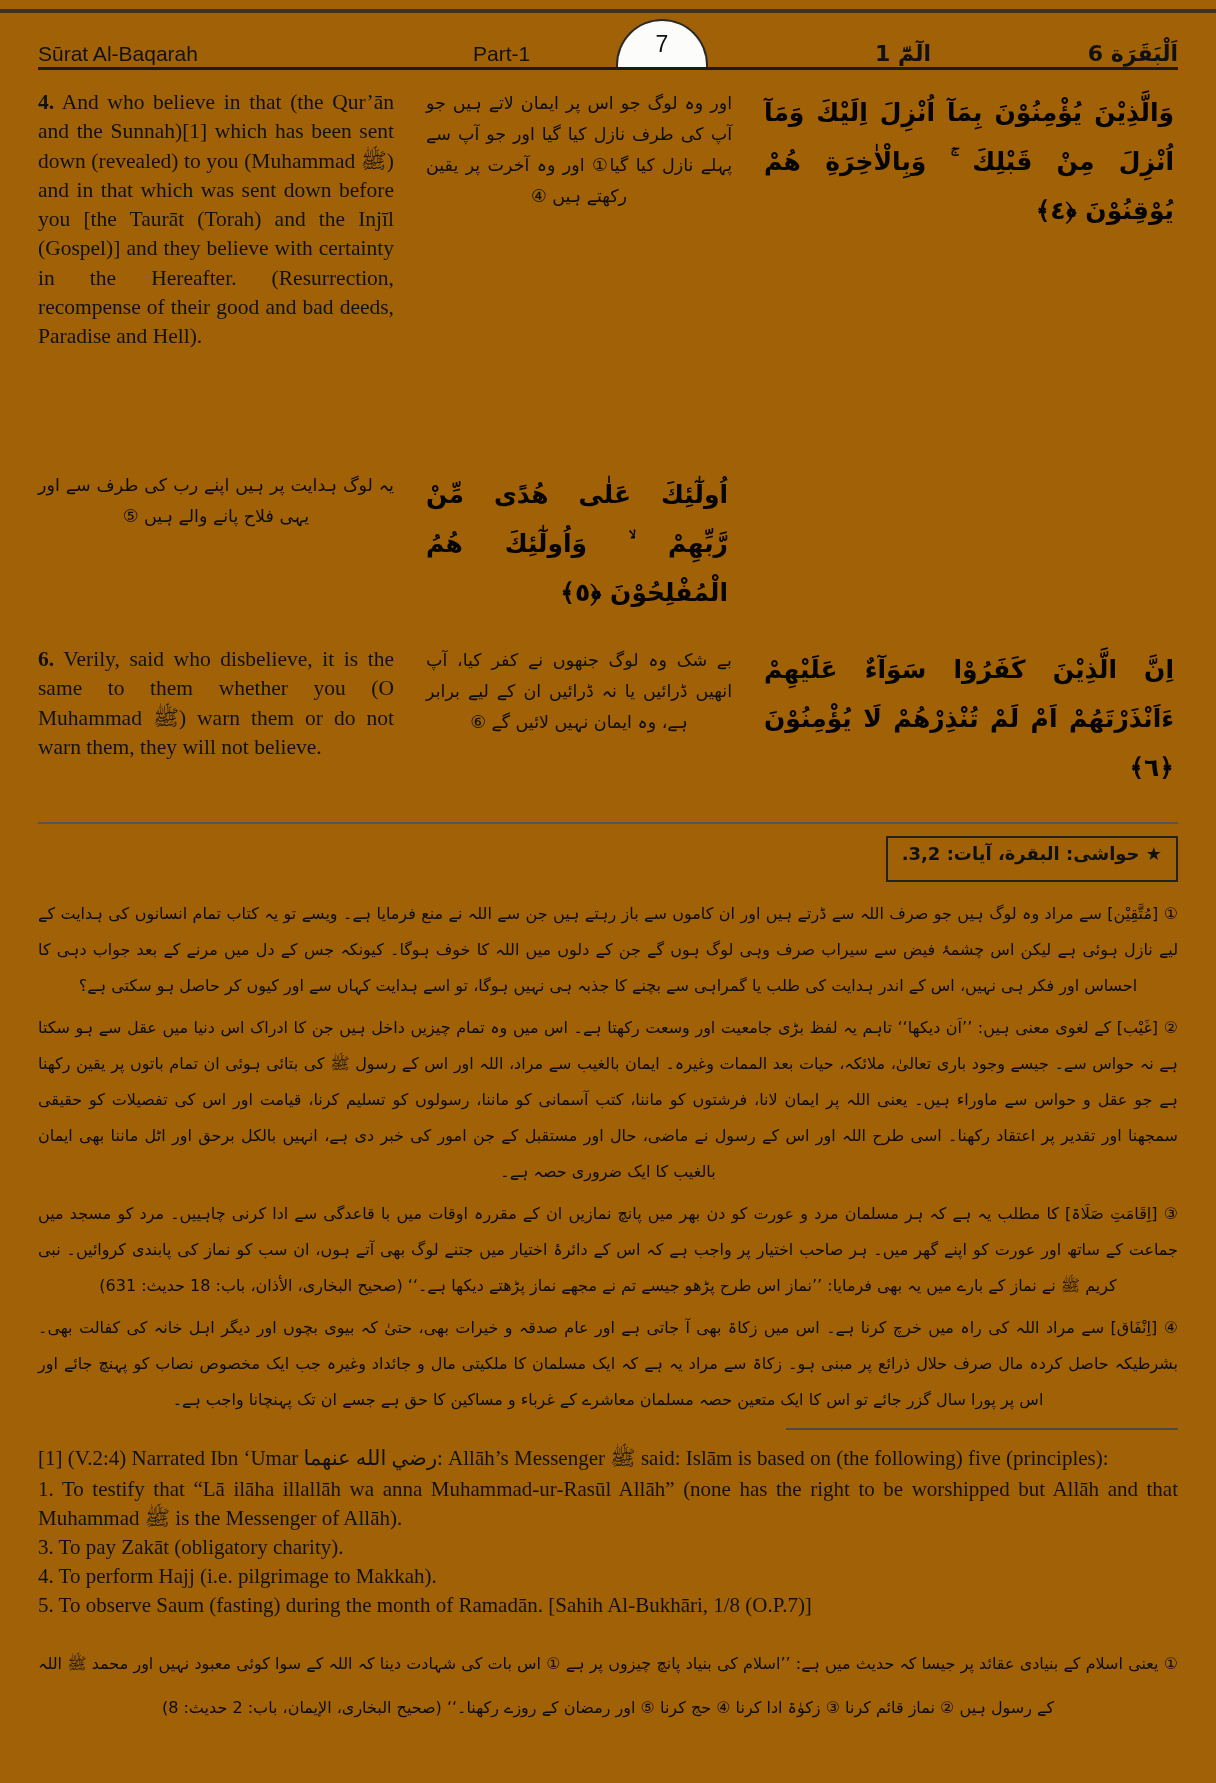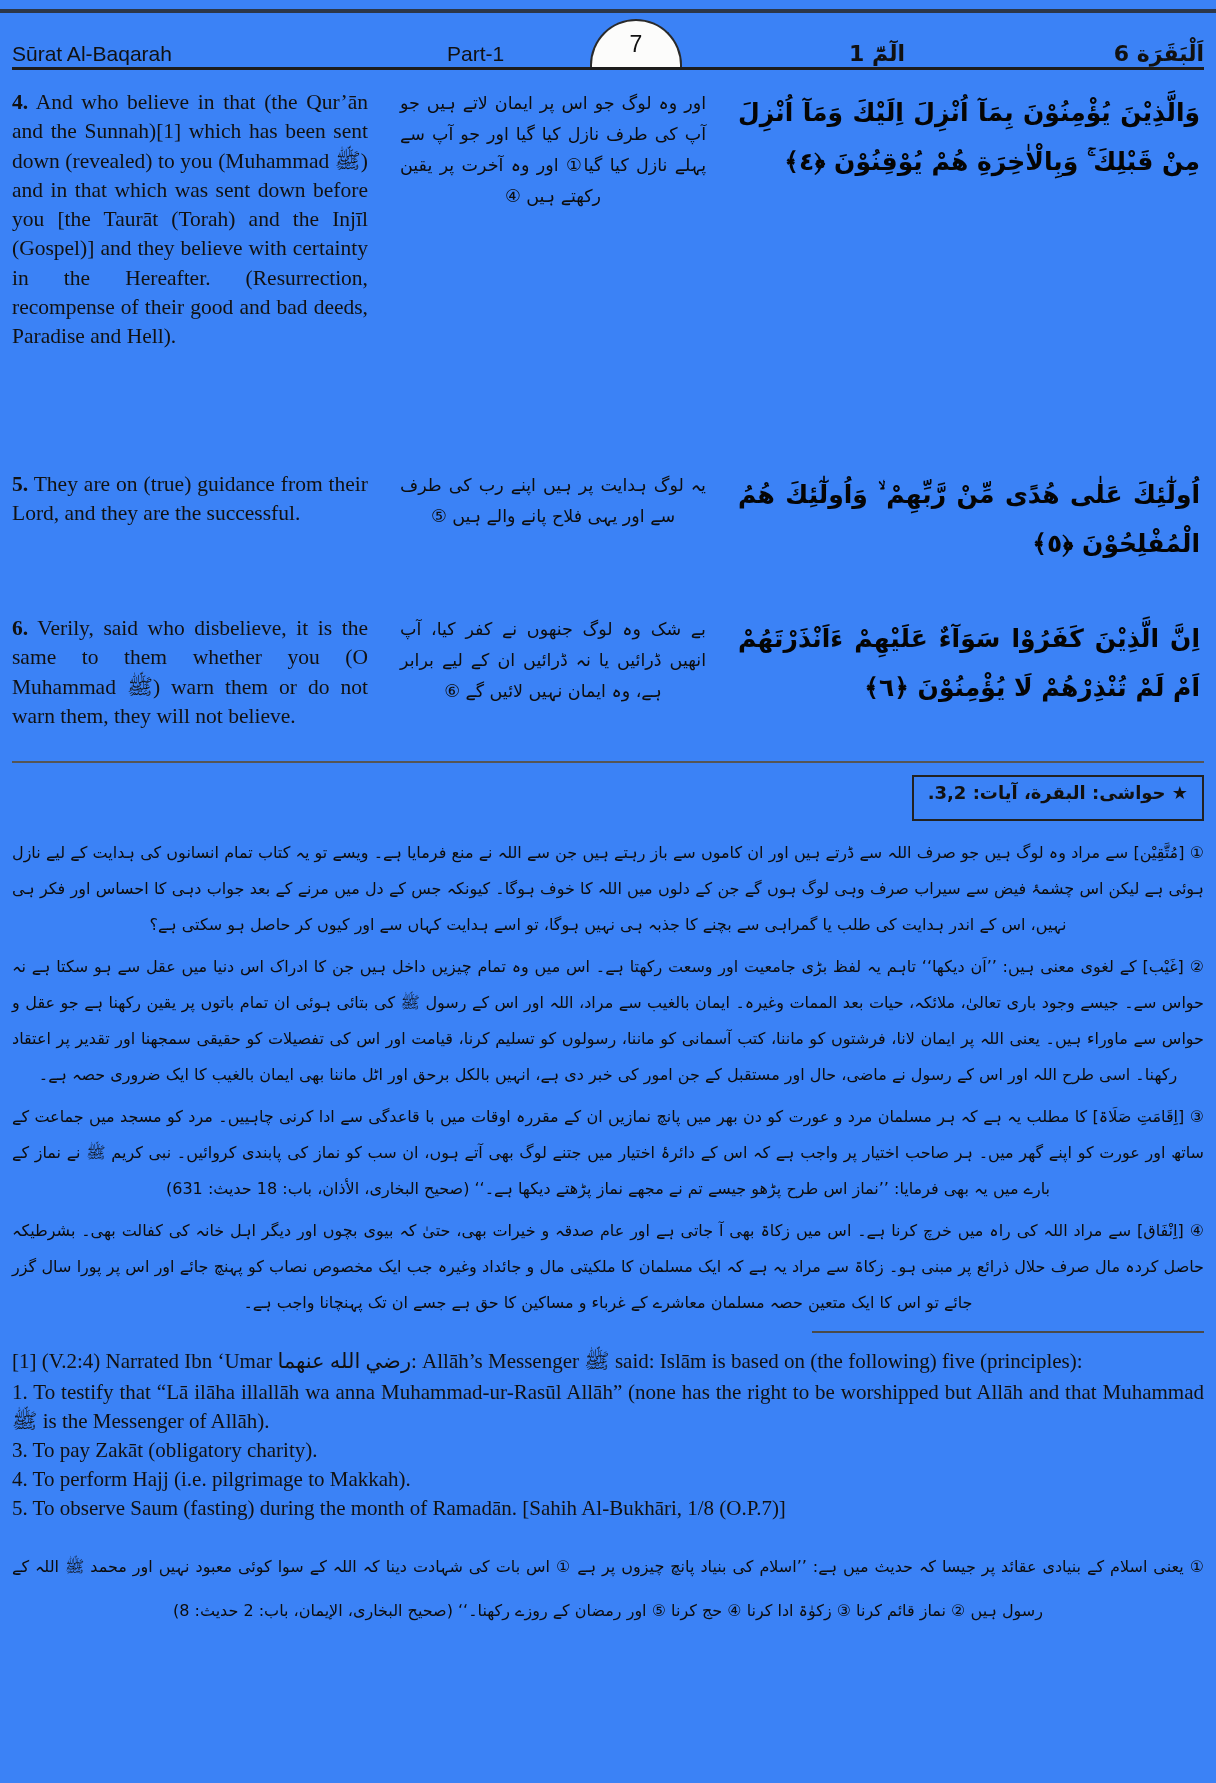--- a/index.html
+++ b/index.html
@@ -1,20 +1,20 @@
 <!DOCTYPE html>
 <html lang="en"><head>
 <meta charset="utf-8">
 <style>
   * { margin:0; padding:0; box-sizing:border-box; }
   html,body { background:#e8e8e6; }
   body { width:1216px; height:1783px; overflow:hidden; margin:0 auto;
          font-family:"Liberation Serif", serif; color:#111; }
-  .page { width:1216px; height:1783px; background:#3b82f6; position:relative;
-          padding:0 12px; }
+  .page { width:1216px; height:1783px; background:#a16207; position:relative;
+          padding:0 38px; }
   .scan-top-edge { position:absolute; top:9px; left:0; width:100%; height:4px;
           background:#2a2a2a; opacity:.85; }
 
   
   .header { position:relative; padding-top:40px; height:70px; }
   .header-row { display:flex; align-items:flex-end; height:26px;
           font-family:"Liberation Sans", sans-serif; font-size:21px; }
   .h-left   { width:300px; }
   .h-part   { width:200px; margin-left:135px; }
   .h-arch-space { width:120px; }
@@ -91,24 +91,20 @@
     <div class="verse-row row-v4">
       <div class="v-english">
         <span class="vnum">4.</span>
         <span>And who believe in that (the Qur’ān and the Sunnah)[1] which has been sent down (revealed) to you (Muhammad ﷺ) and in that which was sent down before you [the Taurāt (Torah) and the Injīl (Gospel)] and they believe with certainty in the Hereafter. (Resurrection, recompense of their good and bad deeds, Paradise and Hell).</span>
       </div>
       <div class="v-urdu">اور وہ لوگ جو اس پر ایمان لاتے ہیں جو آپ کی طرف نازل کیا گیا اور جو آپ سے پہلے نازل کیا گیا① اور وہ آخرت پر یقین رکھتے ہیں ④</div>
       <div class="v-arabic">وَالَّذِيْنَ يُؤْمِنُوْنَ بِمَآ اُنْزِلَ اِلَيْكَ وَمَآ اُنْزِلَ مِنْ قَبْلِكَ ۚ وَبِالْاٰخِرَةِ هُمْ يُوْقِنُوْنَ ﴿٤﴾</div>
     </div>
 
     <div class="verse-row row-v5">
-      <div class="v-english">
-        <span class="vnum">5.</span>
-        <span>They are on (true) guidance from their Lord, and they are the successful.</span>
-      </div>
       <div class="v-urdu">یہ لوگ ہدایت پر ہیں اپنے رب کی طرف سے اور یہی فلاح پانے والے ہیں ⑤</div>
       <div class="v-arabic">اُولٰٓئِكَ عَلٰى هُدًى مِّنْ رَّبِّهِمْ ۙ وَاُولٰٓئِكَ هُمُ الْمُفْلِحُوْنَ ﴿٥﴾</div>
     </div>
 
     <div class="verse-row row-v6">
       <div class="v-english">
         <span class="vnum">6.</span>
         <span>Verily, said who disbelieve, it is the same to them whether you (O Muhammad ﷺ) warn them or do not warn them, they will not believe.</span>
       </div>
       <div class="v-urdu">بے شک وہ لوگ جنھوں نے کفر کیا، آپ انھیں ڈرائیں یا نہ ڈرائیں ان کے لیے برابر ہے، وہ ایمان نہیں لائیں گے ⑥</div>

